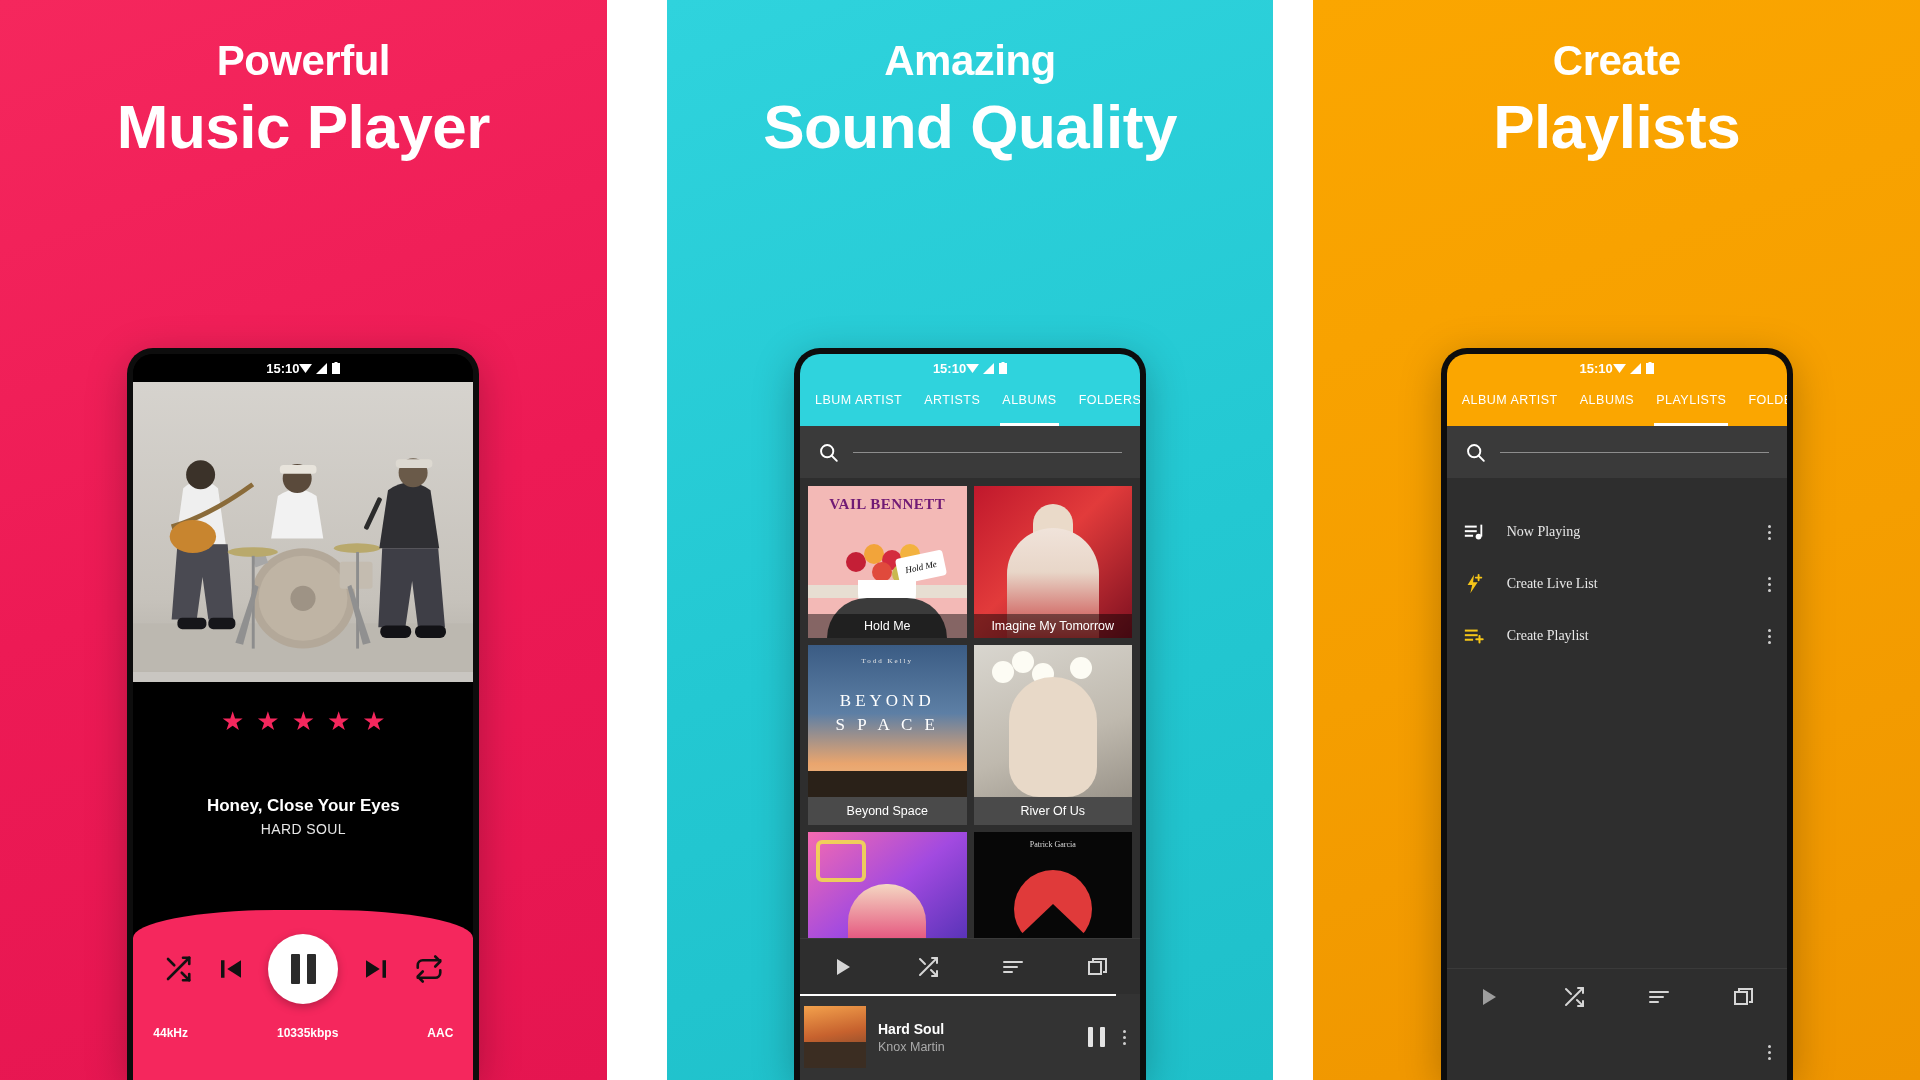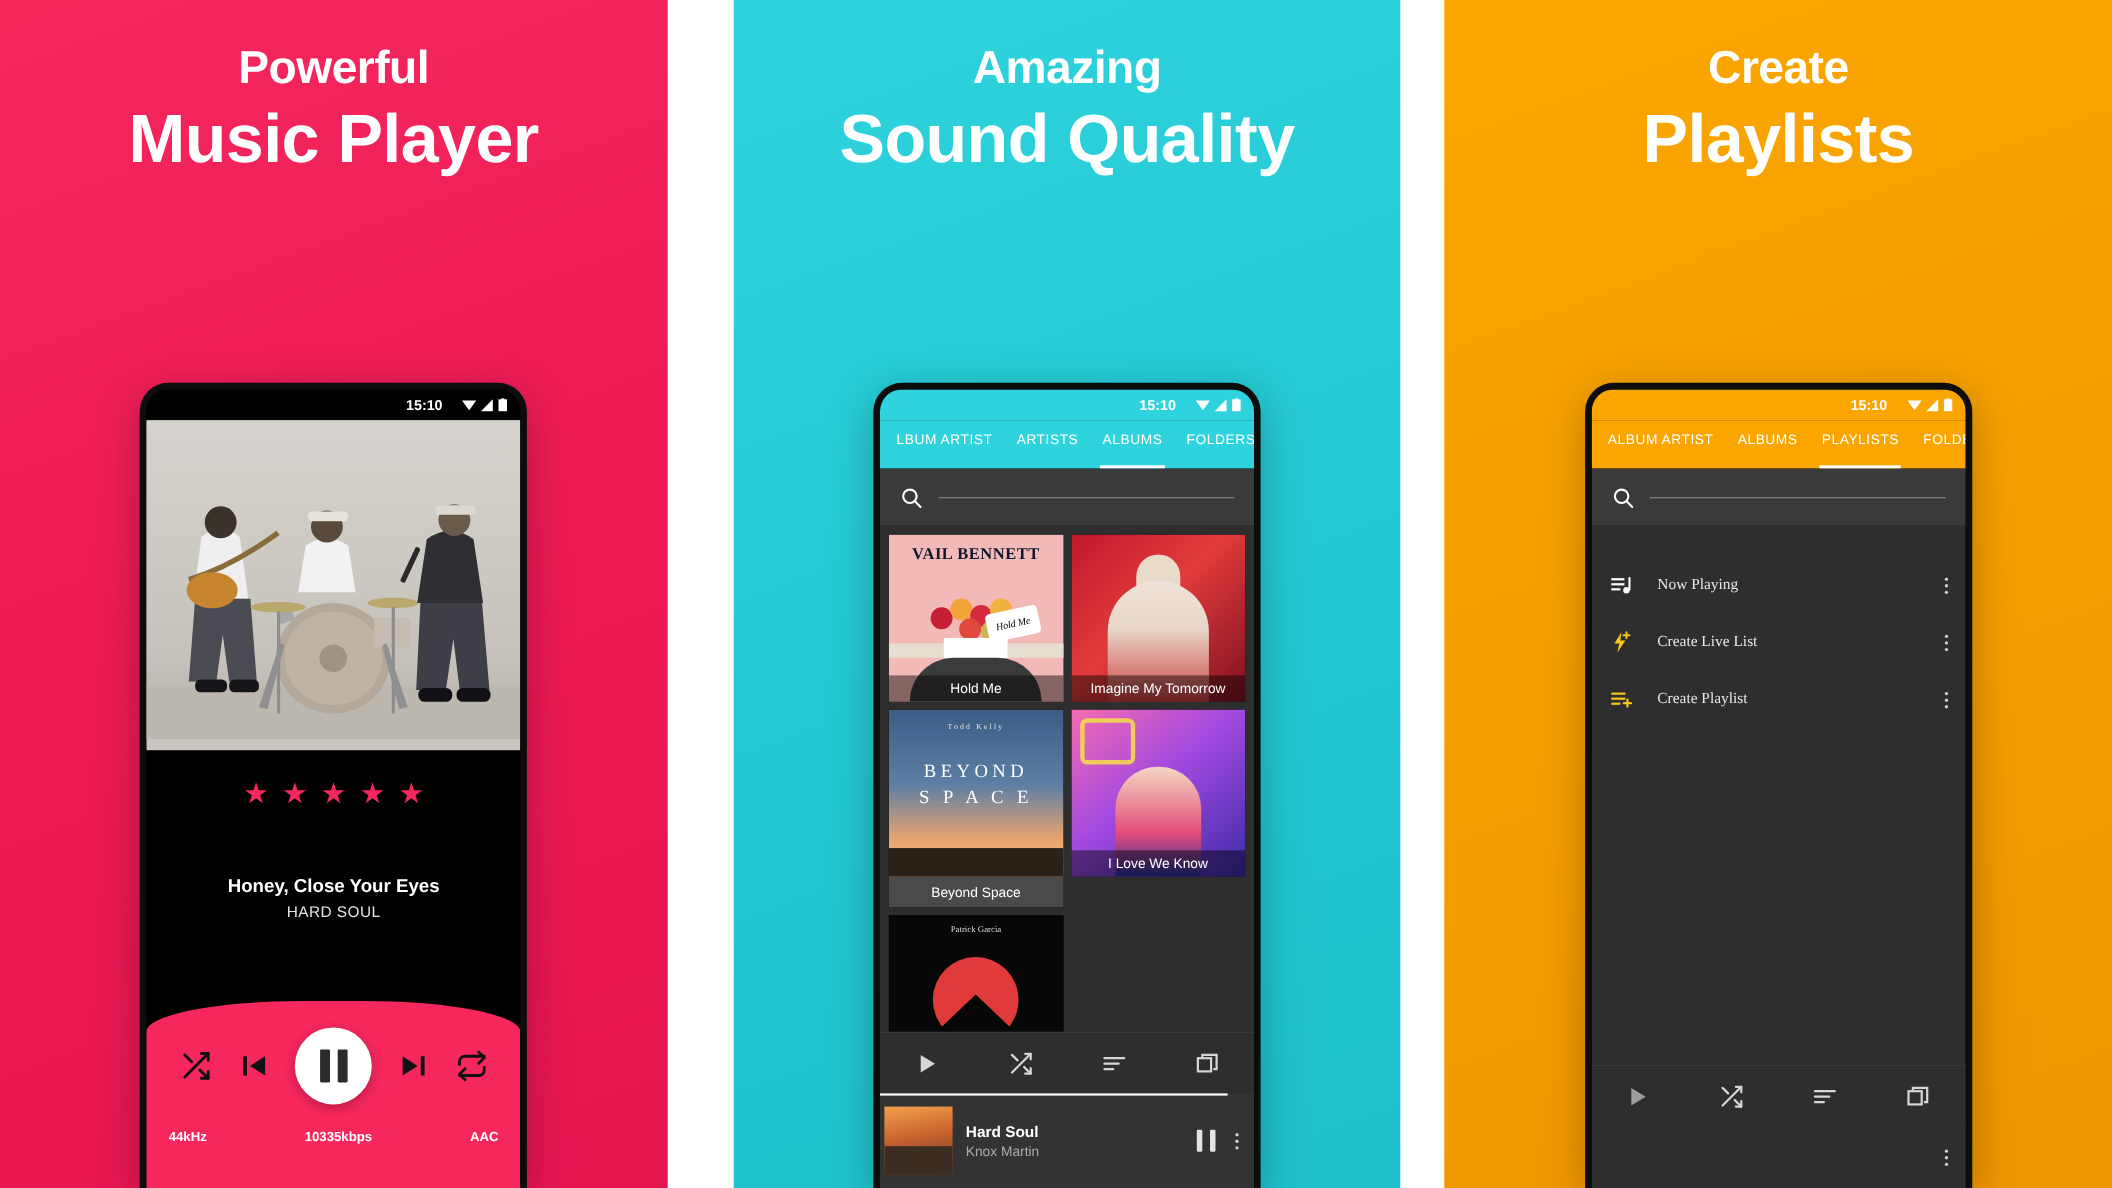--- a/index.html
+++ b/index.html
@@ -17,22 +17,22 @@
   .headline { text-align:center; color:#fff; margin-top:40px; line-height:1.0; letter-spacing:-0.5px; }
   .headline .l1 { font-size:42px; font-weight:bold; display:block; }
   .headline .l2 { font-size:62px; font-weight:bold; display:block; margin-top:14px; }
 
   
   .phone { position:relative; width:352px; height:1080px; margin-top:190px;
            background:#0d0d0d; border-radius:26px 26px 0 0;
            box-shadow:0 10px 40px rgba(0,0,0,.25); overflow:hidden; padding:6px 6px 0 6px; }
   .screen { position:relative; width:100%; height:100%; border-radius:20px 20px 0 0; overflow:hidden; background:#000; }
 
-  .statusbar { height:28px; display:flex; align-items:center; justify-content:flex-end;
-               padding:0 12px; font-size:13px; font-weight:bold; color:#fff;gap:18px; }
+  .statusbar { height:28px; display:flex; align-items:center; justify-content:center;
+               padding:0 12px; font-size:13px; font-weight:bold; color:#fff; }
   .sb-right { display:flex; align-items:center; gap:4px; }
   .sb-icon { display:block; }
 
   
   .p1 .statusbar { background:#000; }
   .albumart { position:relative; height:300px; background:#c9c6c1; overflow:hidden; }
   .band { position:absolute; inset:0; }
   .seekwrap { background:#000; padding:10px 16px 4px; }
   .seekbar { position:relative; height:4px; background:#4a4a4a; border-radius:2px; }
   .seekfill { position:absolute; left:0; top:0; height:4px; width:61%; background:#f5275d; border-radius:2px; }
@@ -70,21 +70,21 @@
   .cell { position:relative; height:152px; overflow:hidden; background:#111; }
   .cell .lbl { position:absolute; left:0; right:0; bottom:0; padding:5px 6px; color:#fff;
                font-size:12.5px; text-align:center; background:rgba(0,0,0,.45); }
   .cell.plain .lbl { background:#4a4a4a; position:static; padding:7px 6px; }
   .cell.plain { height:auto; }
   .cellimg { height:152px; position:relative; overflow:hidden; }
 
   
   .art-holdme { background:#f3b9b6; height:100%; position:relative; }
   .art-holdme .ttl { position:absolute; top:10px; left:0; right:0; text-align:center;
-     font-family:"Liberation Serif", serif; font-weight:bold; font-size:15px; color:#0f172a; letter-spacing:.5px; }
+     font-family:"Liberation Serif", serif; font-weight:bold; font-size:15px; color:#701a75; letter-spacing:.5px; }
   .art-holdme .bowl { position:absolute; bottom:18px; left:50%; transform:translateX(-50%);
      width:58px; height:40px; background:#fff; border-radius:0 0 26px 26px; }
   .art-holdme .flowers { position:absolute; bottom:52px; left:50%; transform:translateX(-50%); width:90px; height:42px; }
   .art-holdme .flowers span { position:absolute; width:20px; height:20px; border-radius:50%; }
   .art-holdme .hands { position:absolute; bottom:0; left:50%; transform:translateX(-50%);
      width:120px; height:40px; background:#3b3b3b; border-radius:40px 40px 0 0; }
   .art-holdme .ribbon { position:absolute; bottom:40px; left:0; right:0; height:13px; background:#e7ded2; }
   .art-holdme .tag { position:absolute; right:22px; bottom:58px; width:48px; height:26px; background:#fff;
      border-radius:4px; transform:rotate(-12deg); font-family:"Liberation Serif", serif; font-size:9px;
      display:flex; align-items:center; justify-content:center; font-style:italic; }
@@ -377,20 +377,32 @@
                   <div class="art-beyond">
                     <div class="sm">Todd Kelly</div>
                     <div class="b1">BEYOND</div>
                     <div class="b2">S P A C E</div>
                     <div class="ground"></div>
                   </div>
                 </div>
                 <div class="lbl">Beyond Space</div>
               </div>
 
+              <div class="cell plain">
+                <div class="cellimg">
+                  <div class="art-river">
+                    <div class="fl" style="left:18px;top:16px"></div>
+                    <div class="fl" style="left:38px;top:6px"></div>
+                    <div class="fl" style="left:58px;top:18px"></div>
+                    <div class="fl" style="left:96px;top:12px"></div>
+                    <div class="face"></div>
+                  </div>
+                </div>
+                <div class="lbl">River Of Us</div>
+              </div>
 
               <div class="cell">
                 <div class="art-ilove">
                   <div class="neon"></div>
                   <div class="fig2"></div>
                 </div>
                 <div class="lbl">I Love We Know</div>
               </div>
 
               <div class="cell">

